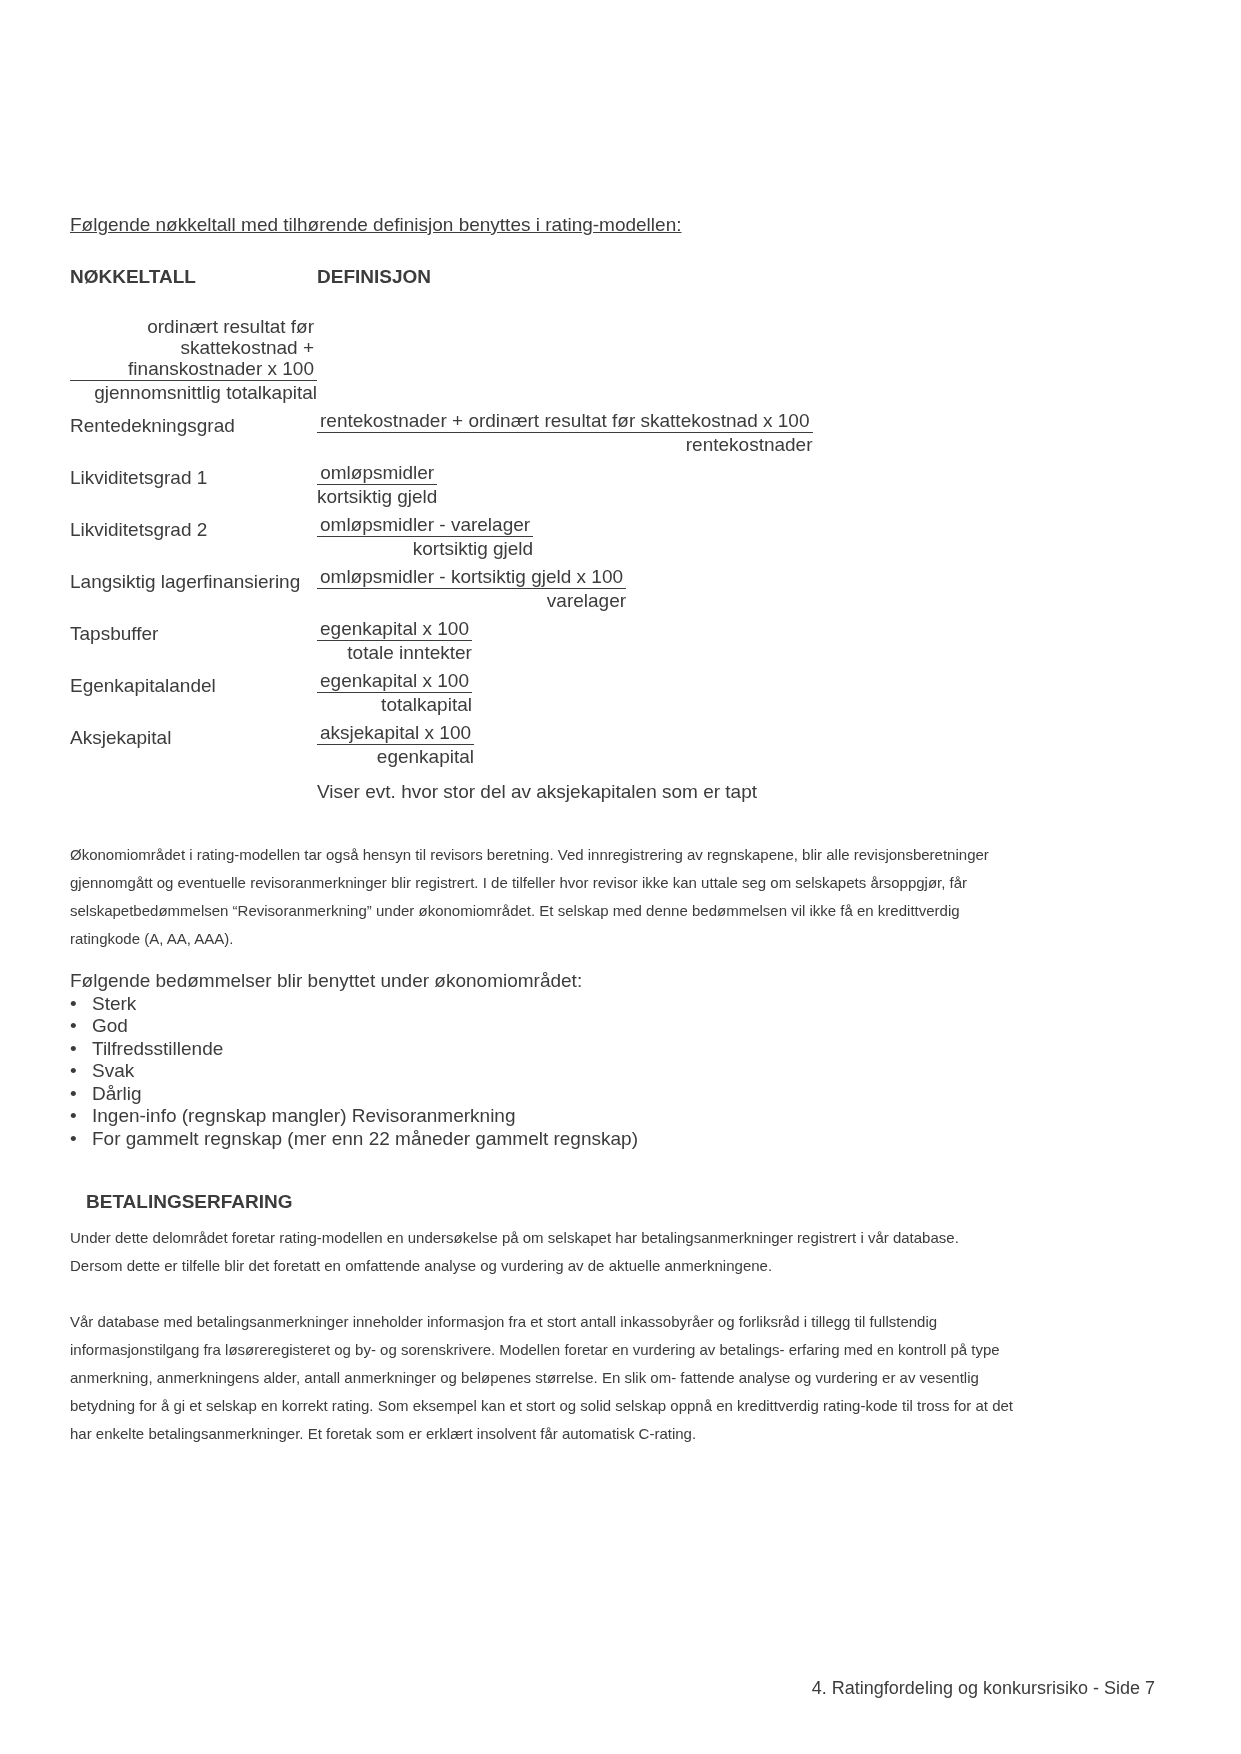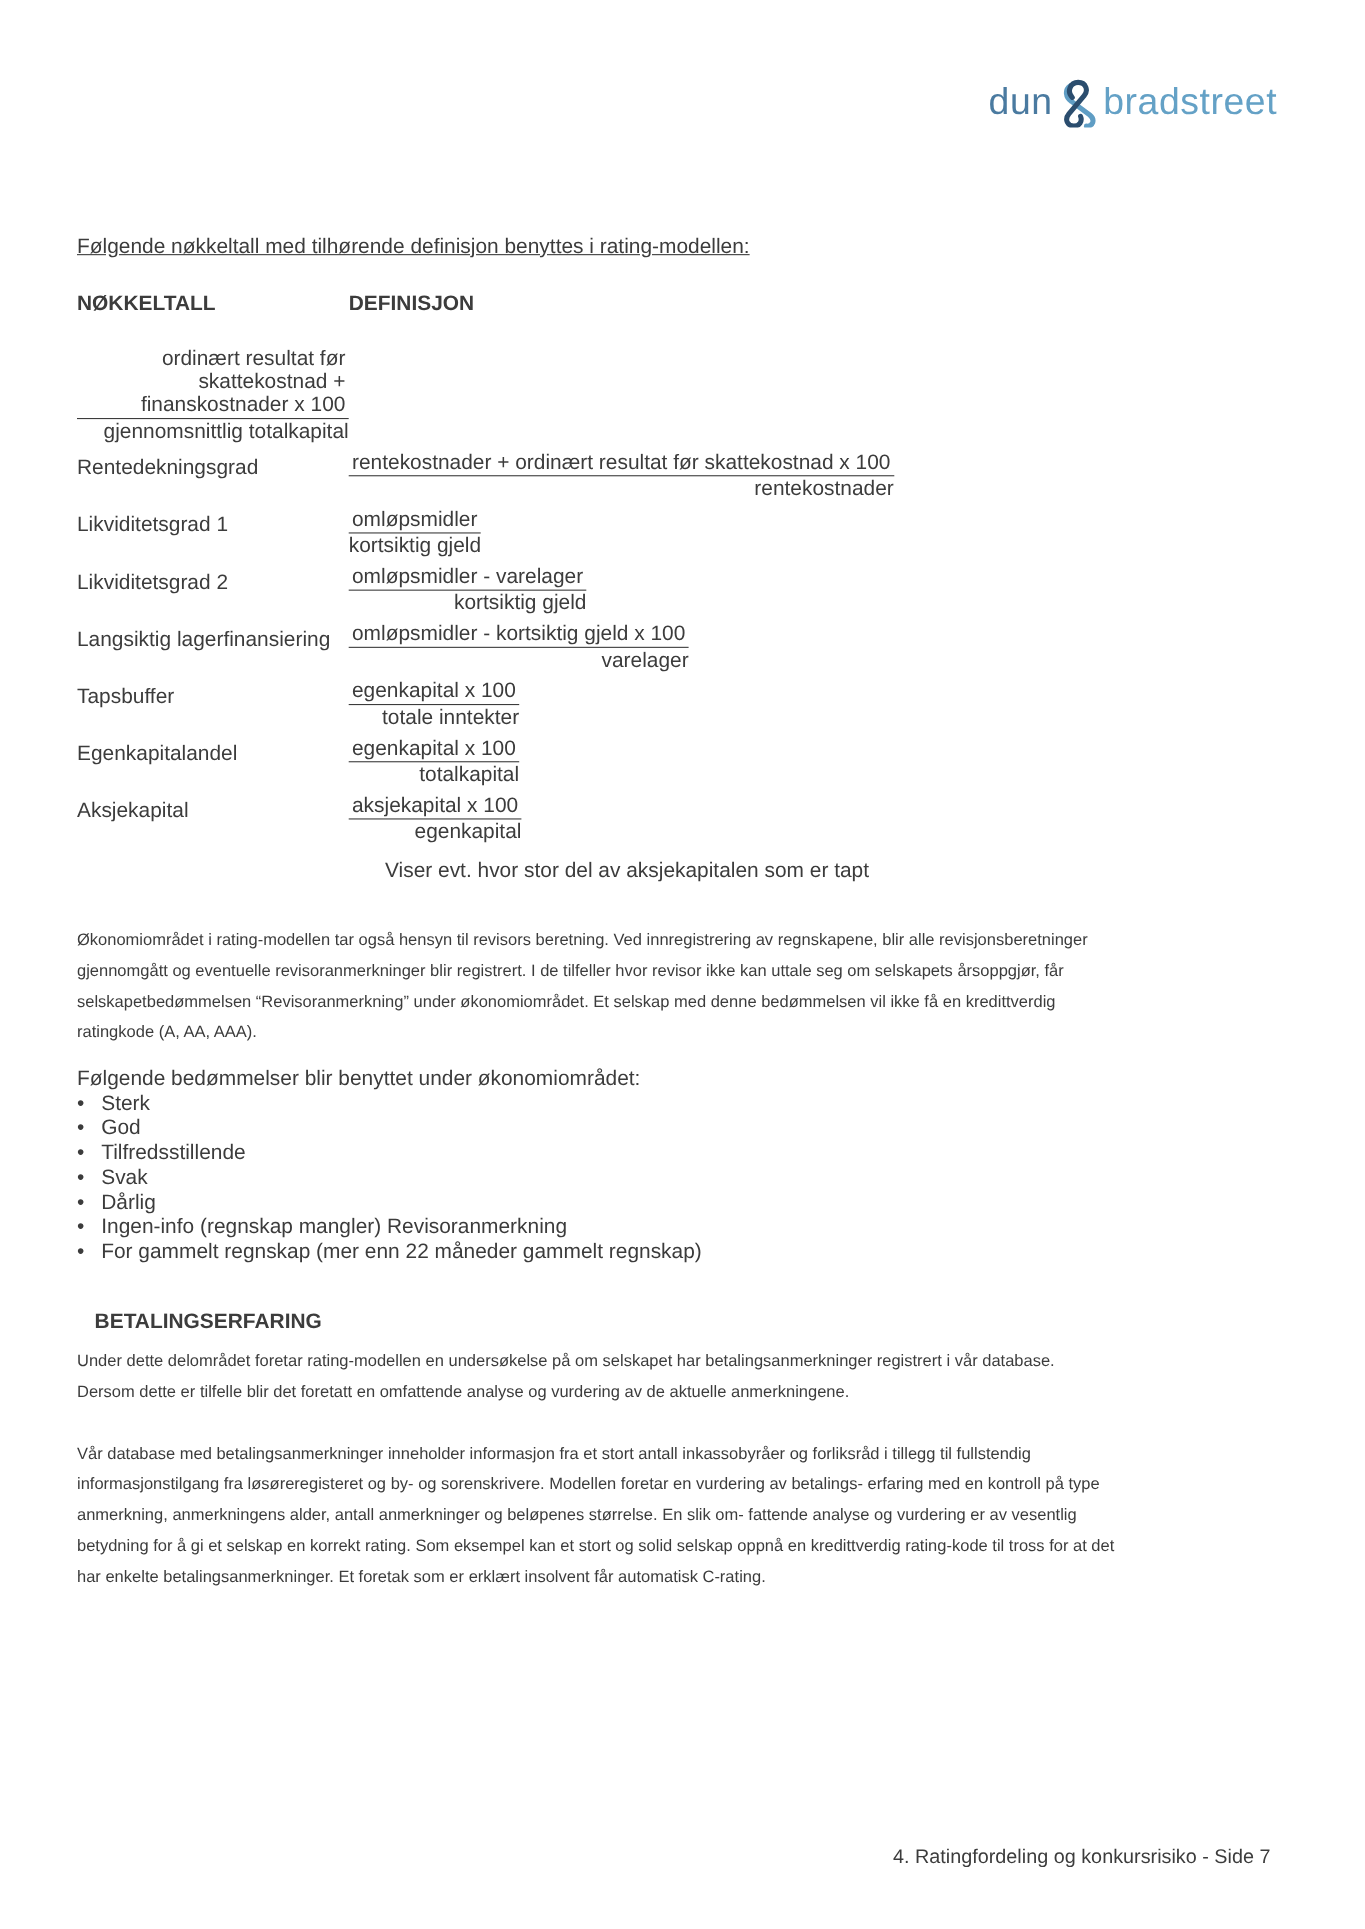--- a/index.html
+++ b/index.html
@@ -36,23 +36,23 @@
   .kv-head { margin-bottom:28px; font-weight:bold; font-size:19px; }
   .kv-row { margin-bottom:7px; }
   .kv-label { font-size:19px; padding-top:5px; }
   .fraction { display:inline-block; text-align:right; font-size:19px; line-height:21px; }
   .fraction .num {
     display:inline-block;
     border-bottom:1.5px solid #3c3c3c;
     padding:0 3px 1px 3px;
   }
   .fraction .den { padding-top:1px; }
-  .fraction.denom-left { text-align:left; }
+  .fraction.denom-left { text-align:center; }
   .kv-note-row { margin-top:14px; }
-  .kv-note { font-size:19px;margin-left:33px; }
+  .kv-note { font-size:19px; }
 
   
   .para { font-size:15px; line-height:28px; margin:0; width:935px; }
   .p-economics { margin-top:38px; }
   .list-intro { margin:17px 0 0 0; font-size:19px; line-height:22.5px; }
   ul.assessments { list-style:none; margin:0; padding:0; }
   ul.assessments li {
     font-size:19px; line-height:22.5px;
     display:flex;
   }
@@ -69,30 +69,20 @@
   .footer {
     position:absolute; top:1678px; right:86px;
     font-size:18px; color:#3c3c3c;
   }
 </style>
 </head>
 <body>
 
 <div class="page">
 
-  <div class="logo">
-    <span class="dun">dun</span>
-    <span class="amp">
-      <svg width="40" height="46" viewBox="0 0 44 52" aria-hidden="true">
-        <path d="M13 9 C7 13 8 21 14 25 L33 39 C39 44 36 51 29.5 50.5" fill="none" stroke="#5f9dc4" stroke-width="5.2" stroke-linecap="round"></path>
-        <path d="M15 21 C9 15 13 5.5 21 5.5 C29 5.5 32 14 27 19.5 L11.5 38 C6.5 44 10.5 50.5 16.5 50.5 C22.5 50.5 25.5 45.5 23.5 40.5" fill="none" stroke="#2b4d6e" stroke-width="5.2" stroke-linecap="round"></path>
-      </svg>
-    </span>
-    <span class="brad">bradstreet</span>
-  </div>
 
   <div class="content">
 
     <p class="intro">Følgende nøkkeltall med tilhørende definisjon benyttes i rating-modellen:</p>
 
     <div>
       <div class="kv-head">
         <div>NØKKELTALL</div>
         <div>DEFINISJON</div>
       </div>

